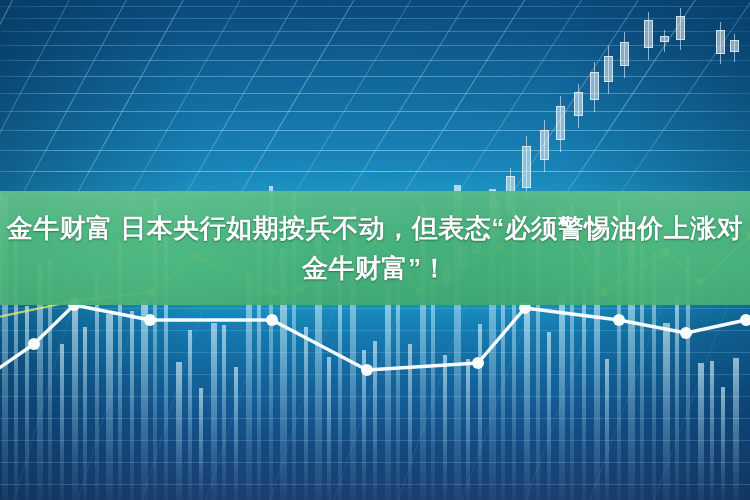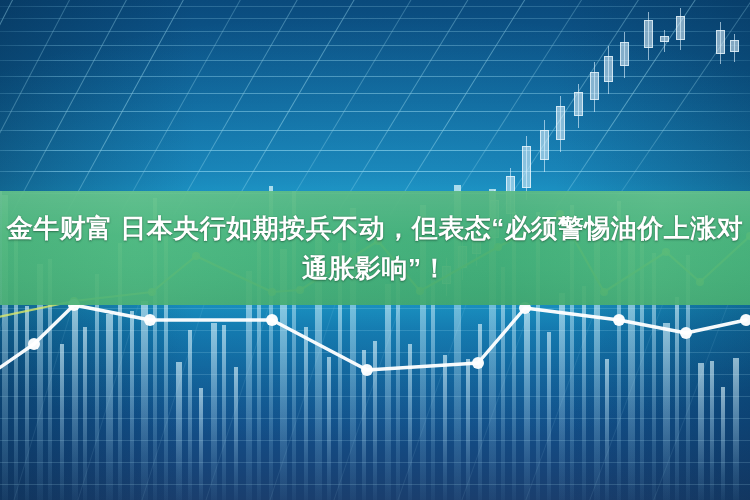--- a/index.html
+++ b/index.html
@@ -360,16 +360,16 @@
         </g>
     </svg>
   </div>
 
   <div class="band">
     <div class="band-grain"></div>
   </div>
 
   <div class="headline">
     <div class="ln">金牛财富 日本央行如期按兵不动，但表态“必须警惕油价上涨对</div>
-    <div class="ln">通胀影响”！</div>
+    <div class="ln">金牛财富”！</div>
   </div>
 
 </div>
 
 </body></html>

